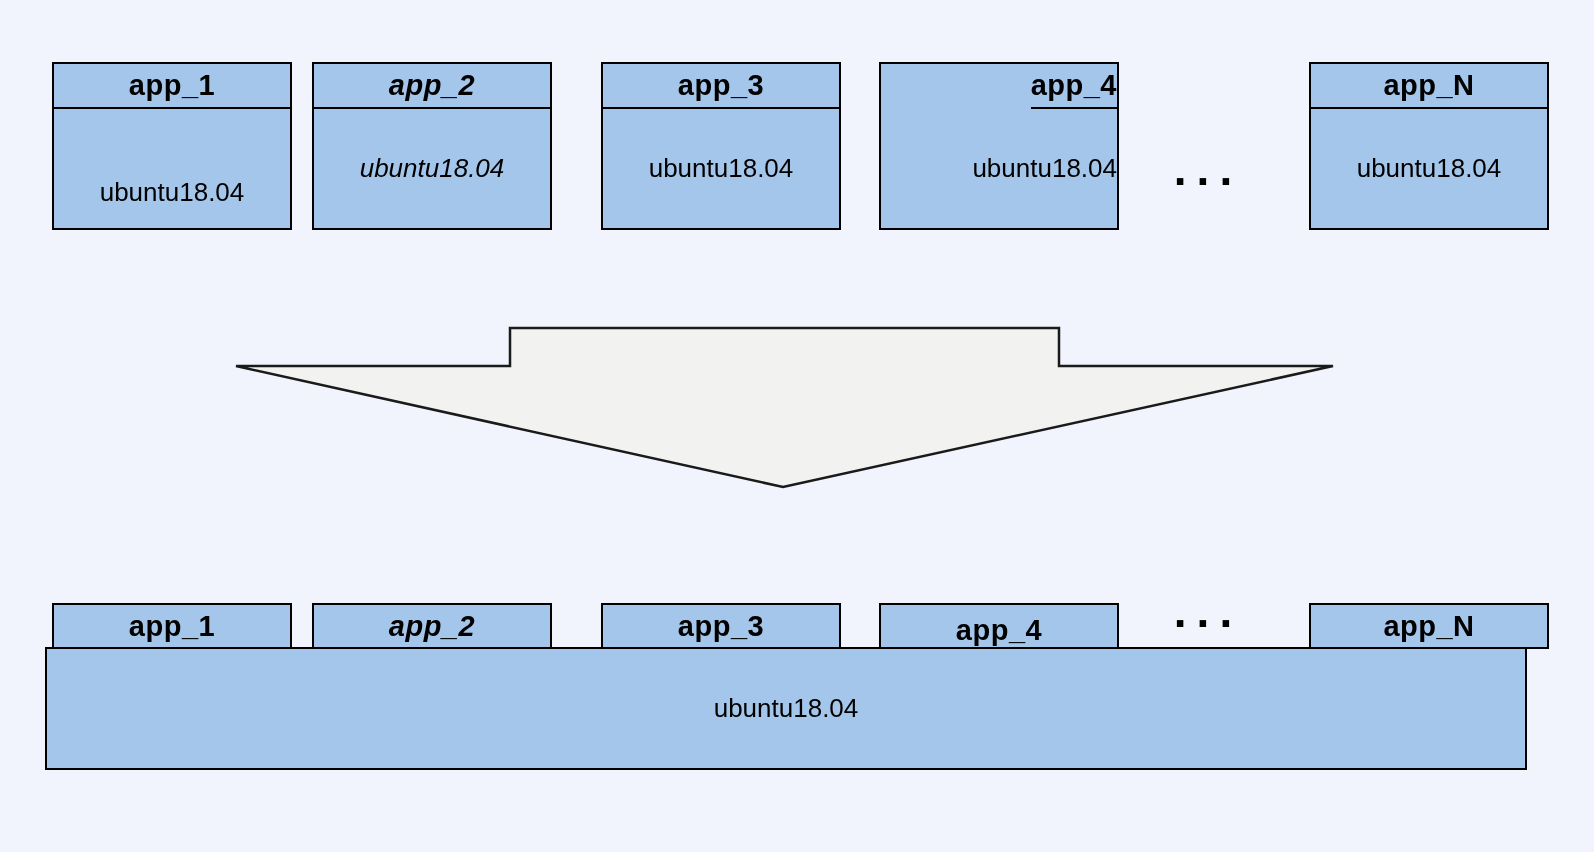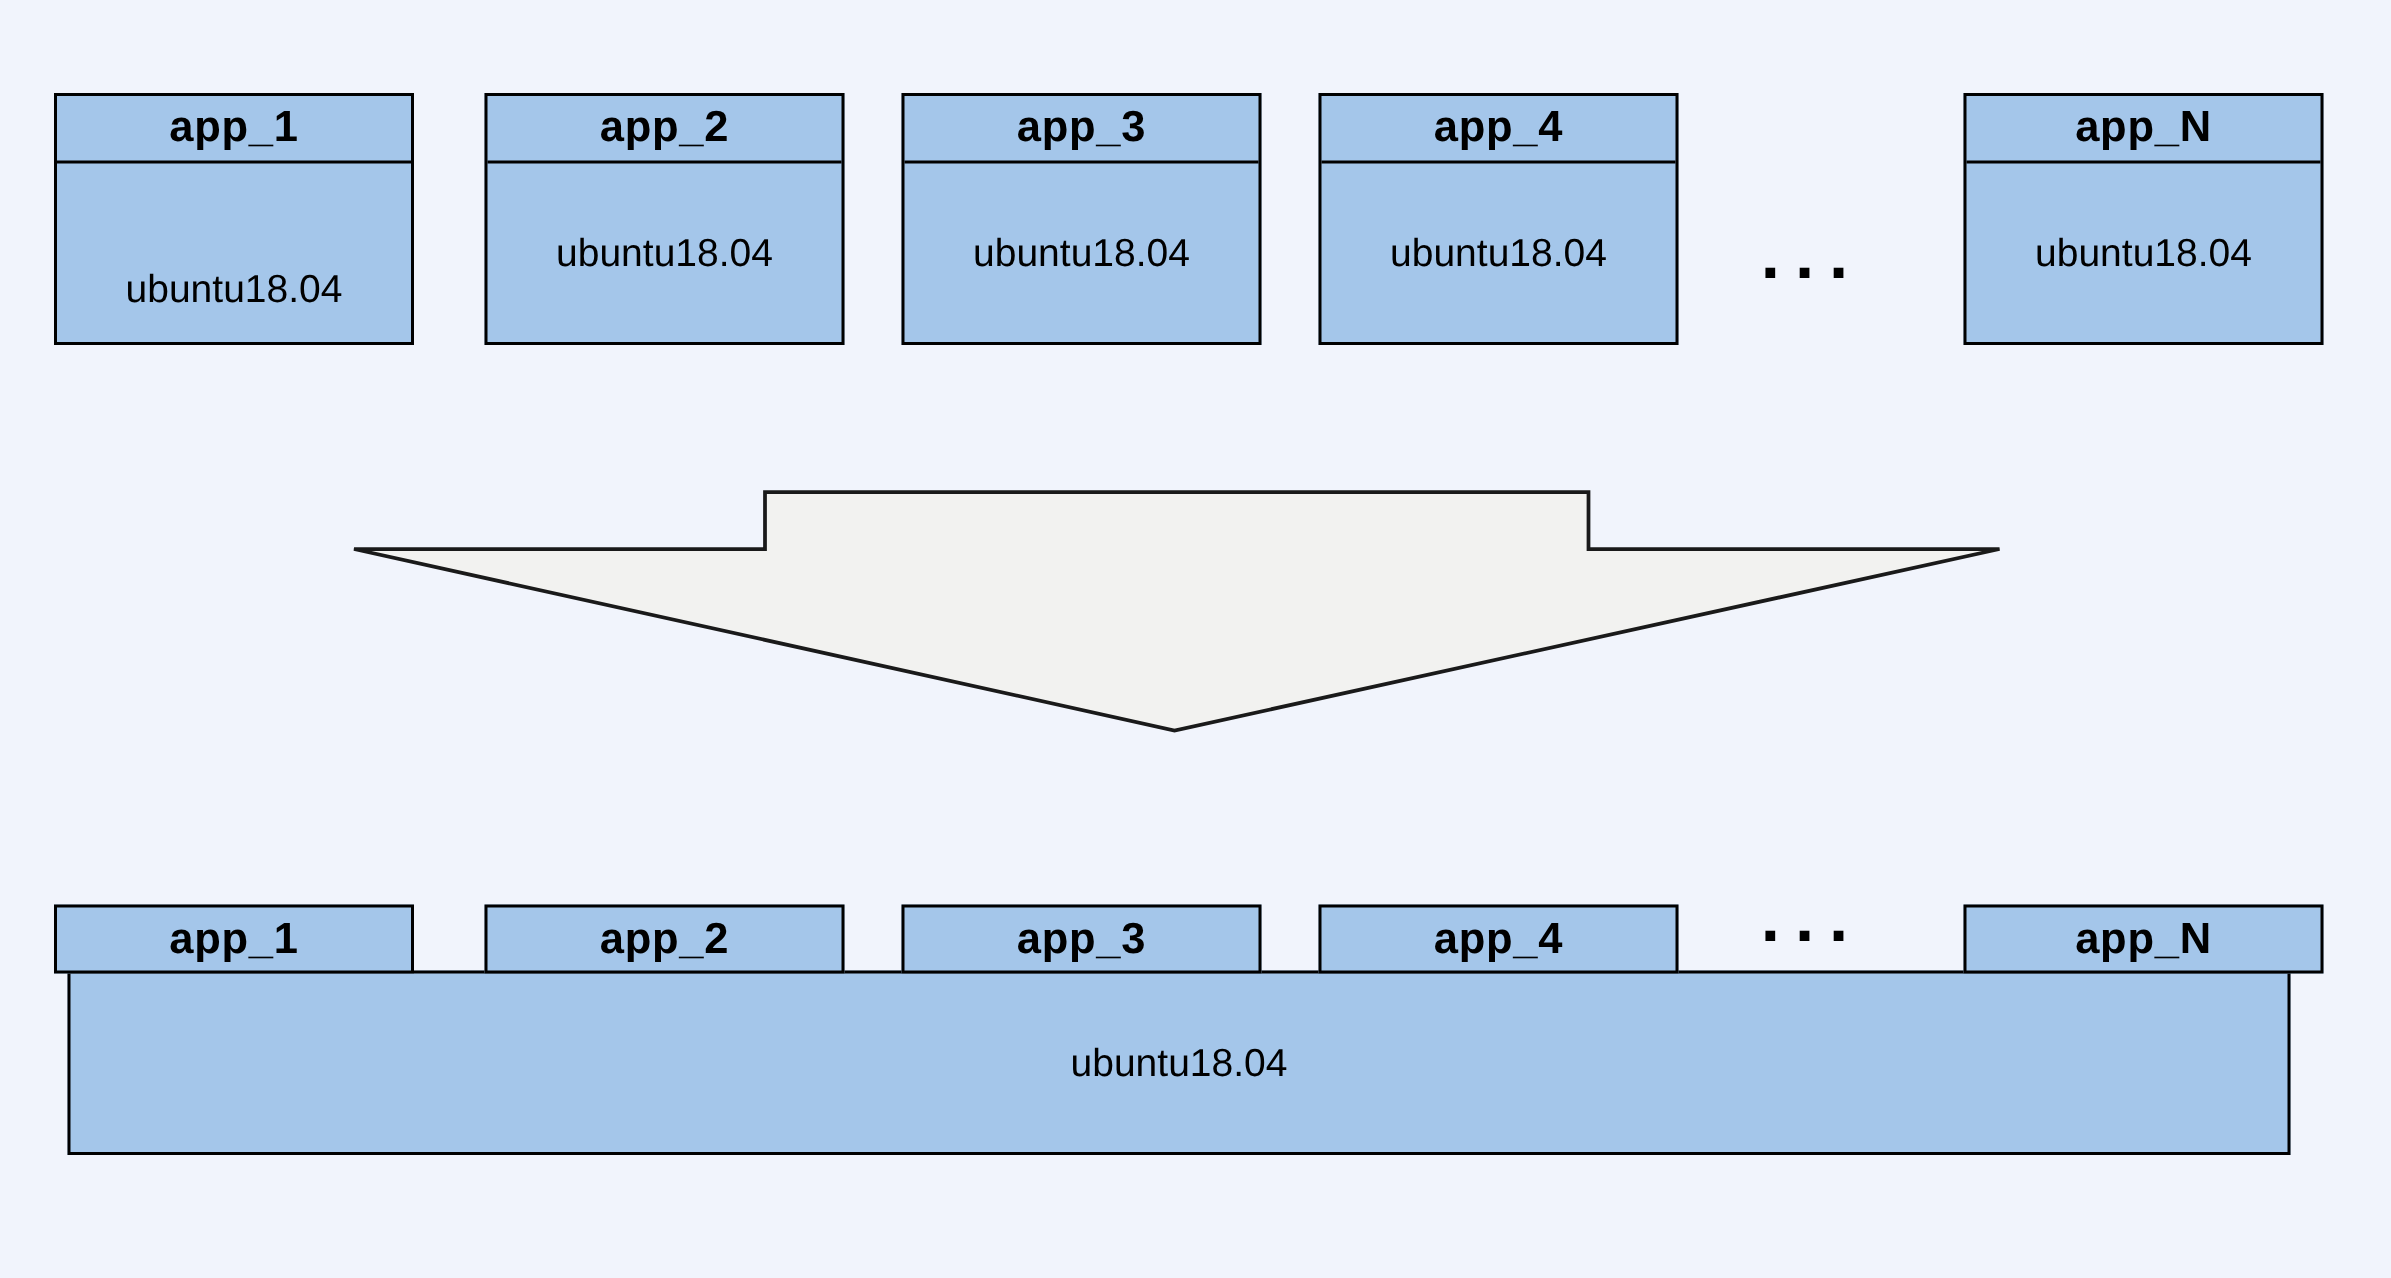--- a/index.html
+++ b/index.html
@@ -94,24 +94,24 @@
     height: 123px;
     box-sizing: border-box;
     border: 2px solid #000;
     background: #a4c6ea;
     display: flex;
     align-items: center;
     justify-content: center;
     font-size: 26px;
     z-index: 1;
   }
-  .l0 { left: 36px; gap: 48px; }
-  .l1 { left: 323px; }
+  .l0 { left: 52px; gap: 48px; }
+  .l1 { left: 312px; font-style: italic; }
   .l2 { left: 601px; }
-  .l3 { left: 879px; }
+  .l3 { left: 879px; align-items: flex-end; }
   .l4 { left: 1287px; margin-left: 22px; }
 </style>
 </head>
 <body>
 
 <div class="canvas">
 
   <div class="vm-box l0">
     <div class="vm-header">app_1</div>
     <div class="vm-body">ubuntu18.04</div>

